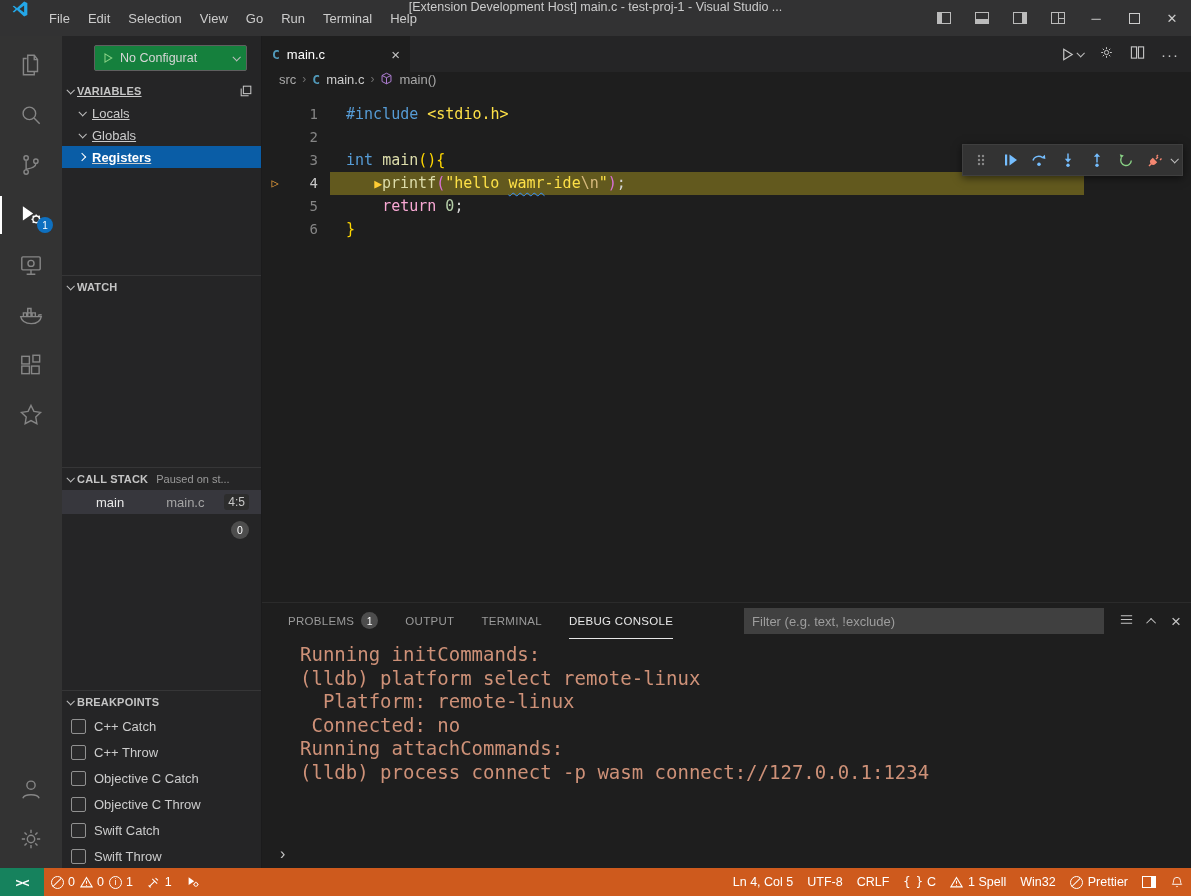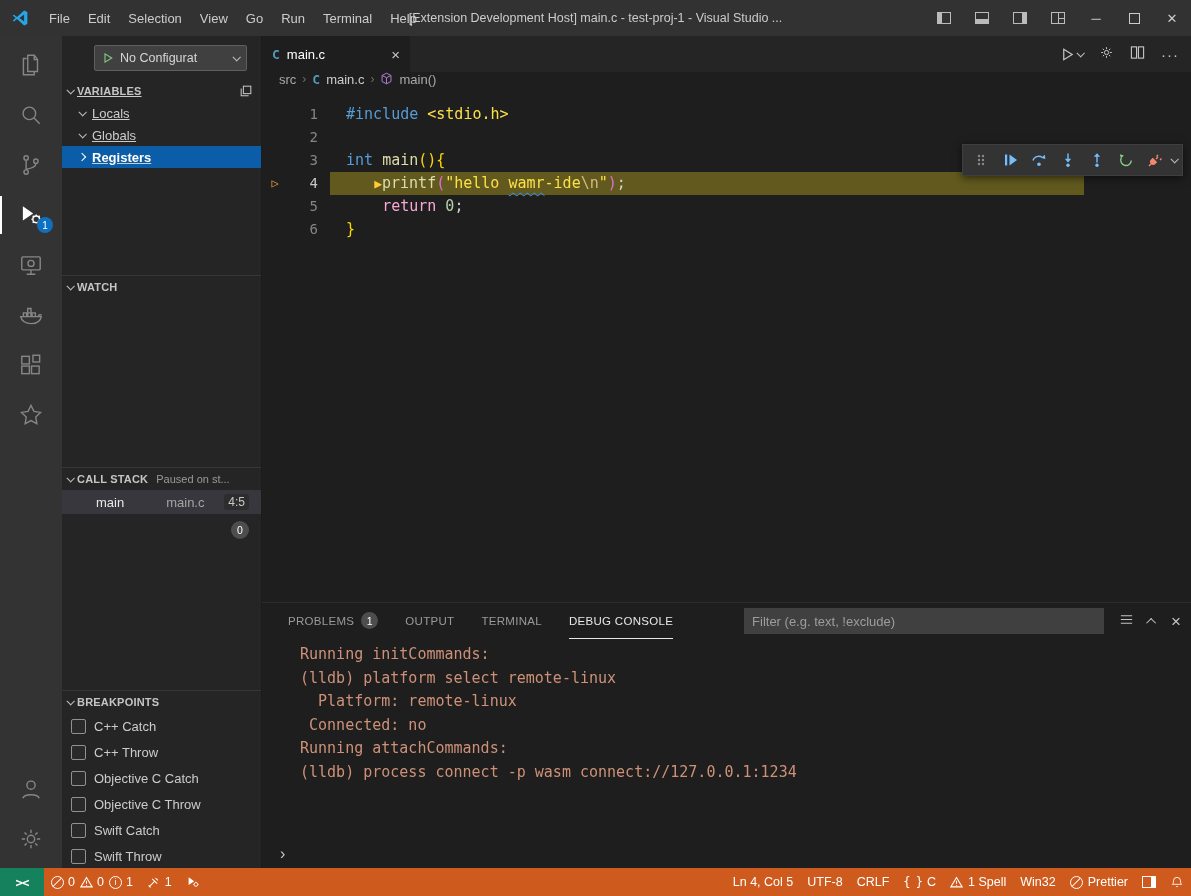--- a/index.html
+++ b/index.html
@@ -1,21 +1,21 @@
 <!DOCTYPE html>
 <html style="--accent: #0E70C0; --status-bar-bg: #CE5A1D; --remote-bg: #16825D; --selection-bg: #0A5DA6; --debug-line-bg: #62591E; --console-text: #CE9178;"><head>
 <meta charset="utf-8">
 <style>
   * { box-sizing: border-box; margin: 0; padding: 0; }
   html,body { background:#111; }
   body { font-family:"Liberation Sans", sans-serif; }
   .window { position:relative; width:1191px; height:896px; background:#1E1E1E; overflow:hidden; color:#CCC; }
 
   
-  .titlebar { position:absolute; top:0; left:0; right:0; height:36px; background:#323233; display:flex; align-items:center; font-size:13px; color:#CCCCCC; z-index:20; }
+  .titlebar { position:absolute; top:0; left:0; right:0; height:36px; background:#323233; display:flex; align-items:flex-start; font-size:13px; color:#CCCCCC; z-index:20; }
   .logo { width:40px; display:flex; justify-content:center; align-items:center; }
   .menubar { display:flex; height:100%; }
   .menu-item { padding:0 9px; display:flex; align-items:center; cursor:default; }
   .tb-title { position:absolute; left:50%; transform:translateX(-50%); font-size:12.5px; white-space:nowrap; color:#CCCCCC; }
   .tb-controls { margin-left:auto; display:flex; height:100%; align-items:center; }
   .tb-btn { width:38px; height:36px; display:flex; align-items:center; justify-content:center; color:#CCC; }
   .lay-box { width:14px; height:12px; border:1px solid #BBB; position:relative; }
   .lay-box .fill-l { position:absolute; left:0; top:0; bottom:0; width:4px; background:#BBB; }
   .lay-box .fill-b { position:absolute; left:0; right:0; bottom:0; height:4px; background:#BBB; }
   .lay-box .fill-r { position:absolute; right:0; top:0; bottom:0; width:4px; background:#BBB; }
@@ -31,21 +31,21 @@
   .activitybar { width:62px; background:#333333; display:flex; flex-direction:column; align-items:center; padding-top:4px; flex-shrink:0; }
   .ab-item { width:62px; height:50px; display:flex; align-items:center; justify-content:center; color:#868686; position:relative; cursor:pointer; }
   .ab-item.active { color:#FFFFFF; }
   .ab-item.active::before { content:""; position:absolute; left:0; top:6px; bottom:6px; width:2px; background:#FFF; }
   .ab-badge { position:absolute; right:9px; bottom:7px; min-width:16px; height:16px; border-radius:50%; background:var(--accent,#0E70C0); color:#FFF; font-size:10px; display:flex; align-items:center; justify-content:center; }
   .ab-bottom { margin-top:auto; margin-bottom:4px; display:flex; flex-direction:column; align-items:center; }
 
   
   .sidebar { width:200px; background:#252526; display:flex; flex-direction:column; font-size:13px; flex-shrink:0; border-right:1px solid #1B1B1C; }
   .debug-row { height:44px; padding:9px 14px 0 32px; }
-  .config-select { height:26px; background:#404040; border:1px solid #5F5F5F; border-radius:2px; display:flex; align-items:center; padding:0 7px; gap:6px; color:#D6D6D6; font-size:12.5px; cursor:pointer; }
+  .config-select { height:26px; background:#15803d; border:1px solid #5F5F5F; border-radius:2px; display:flex; align-items:center; padding:0 7px; gap:6px; color:#D6D6D6; font-size:12.5px; cursor:pointer; }
   .config-select .lbl { flex:1; white-space:nowrap; overflow:hidden; }
   .section { overflow:hidden; display:flex; flex-direction:column; }
   .section + .section { border-top:1px solid rgba(255,255,255,0.08); }
   .section-hdr { height:22px; display:flex; align-items:center; padding:0 8px 0 5px; font-weight:bold; font-size:11px; color:#C5C5C5; flex-shrink:0; cursor:pointer; }
   .section-hdr .title { margin-left:4px; letter-spacing:.2px; }
   .chev { display:inline-block; width:6px; height:6px; border-right:1.4px solid #BDBDBD; border-bottom:1.4px solid #BDBDBD; transform:rotate(45deg) translateY(-1px); flex-shrink:0; }
   .chev.right { transform:rotate(-45deg); }
   .hdr-note { font-weight:normal; font-size:11px; color:#9A9A9A; margin-left:8px; white-space:nowrap; }
   .hdr-action { margin-left:auto; color:#C5C5C5; display:flex; }
   .tree-row { height:22px; display:flex; align-items:center; gap:7px; padding-left:17px; color:#CCCCCC; cursor:pointer; flex-shrink:0; }
@@ -90,21 +90,21 @@
   .panel-hdr { height:36px; display:flex; align-items:center; gap:27px; padding:0 10px 0 26px; flex-shrink:0; }
   .panel-tabs { display:flex; gap:27px; height:100%; }
   .panel-tab { display:flex; align-items:center; gap:7px; font-size:11.5px; letter-spacing:.3px; color:#9A9A9A; border-bottom:1px solid transparent; cursor:pointer; }
   .panel-tab.active { color:#E7E7E7; border-bottom-color:#E7E7E7; }
   .tab-badge { min-width:17px; height:17px; border-radius:50%; background:#4D4D4D; color:#FFF; font-size:10.5px; display:flex; align-items:center; justify-content:center; }
   .panel-actions { margin-left:auto; display:flex; align-items:center; gap:15px; color:#C5C5C5; }
   .filter-input { width:360px; height:26px; background:#404040; border:none; outline:none; color:#CCCCCC; font-size:13px; padding:0 8px; font-family:"Liberation Sans",sans-serif; }
   .filter-input::placeholder { color:#9D9D9D; }
   .chev-up { display:inline-block; width:7px; height:7px; border-right:1.4px solid #C5C5C5; border-bottom:1.4px solid #C5C5C5; transform:rotate(-135deg) translateY(-2px); }
   .close-x { font-size:17px; line-height:1; }
-  .console { flex:1; padding:4px 0 0 38px; font-family:"DejaVu Sans Mono",monospace; font-size:15px; line-height:23.5px; color:var(--console-text,#CE9178); overflow:hidden; }
+  .console { flex:1; padding:4px 0 0 38px; font-family:"DejaVu Sans Mono",monospace; font-size:19px; line-height:23.5px; color:var(--console-text,#CE9178); overflow:hidden; }
   .console-line { white-space:pre; }
   .console-prompt { height:28px; display:flex; align-items:center; padding-left:18px; color:#C5C5C5; font-size:16px; flex-shrink:0; }
 
   
   .statusbar { position:absolute; left:0; right:0; bottom:0; height:28px; background:var(--status-bar-bg,#CE5A1D); display:flex; align-items:center; color:#FFFFFF; font-size:12.5px; z-index:20; }
   .sb-item { display:flex; align-items:center; gap:5px; padding:0 7px; height:100%; cursor:pointer; }
   .sb-remote { width:44px; background:var(--remote-bg,#16825D); justify-content:center; font-family:"DejaVu Sans Mono",monospace; font-weight:bold; letter-spacing:-1px; }
   .sb-group { display:flex; align-items:center; gap:4px; }
   .sb-right { margin-left:auto; display:flex; height:100%; }
   .icn-oslash { width:13px; height:13px; border:1.2px solid currentColor; border-radius:50%; position:relative; display:inline-block; flex-shrink:0; }

